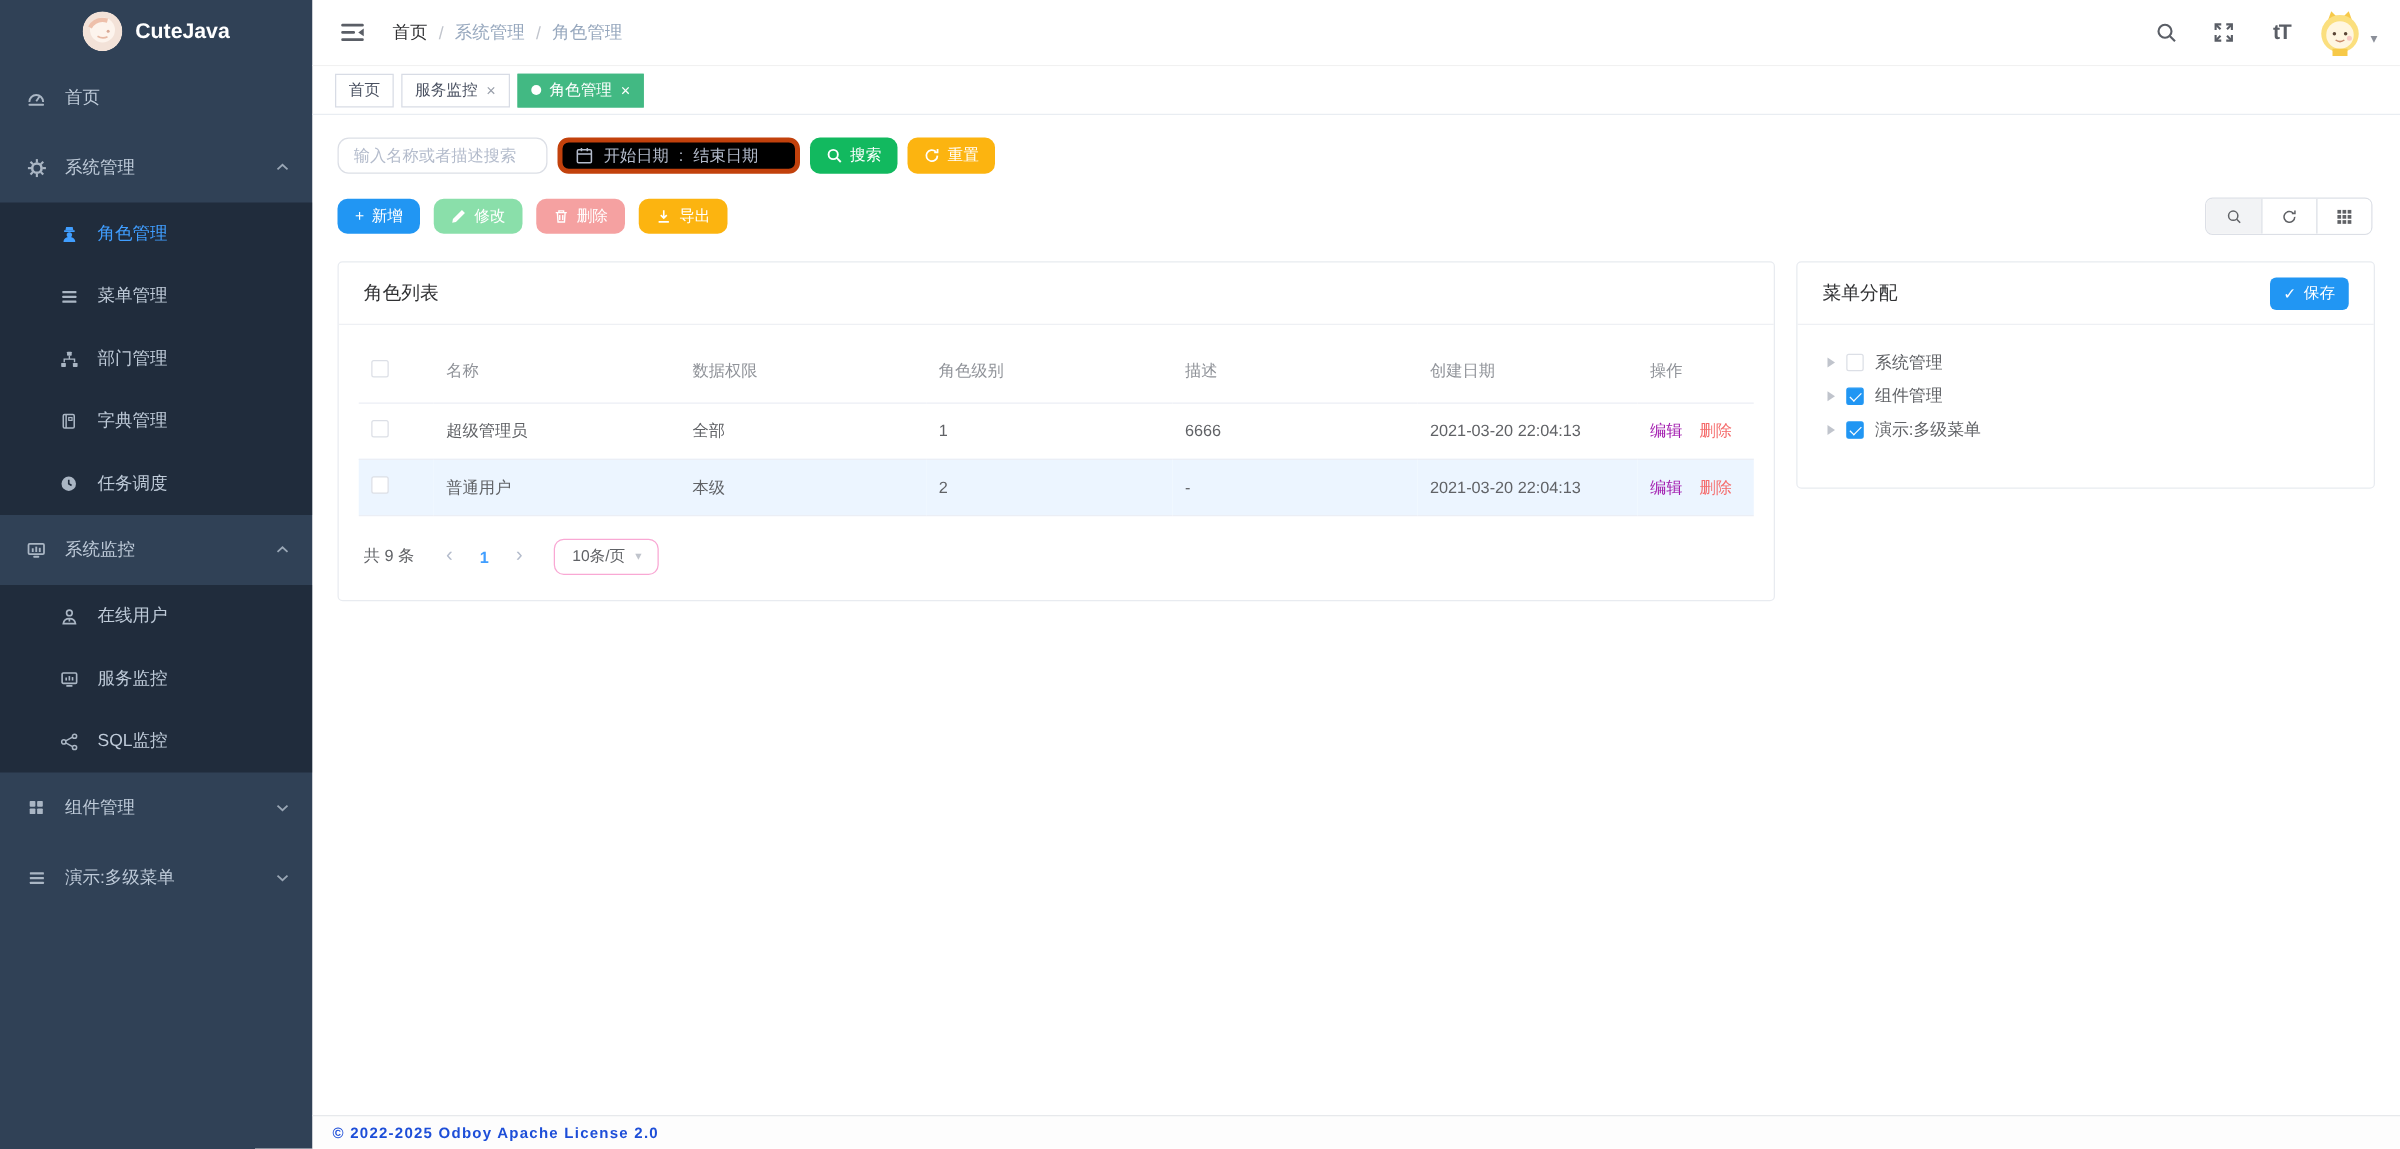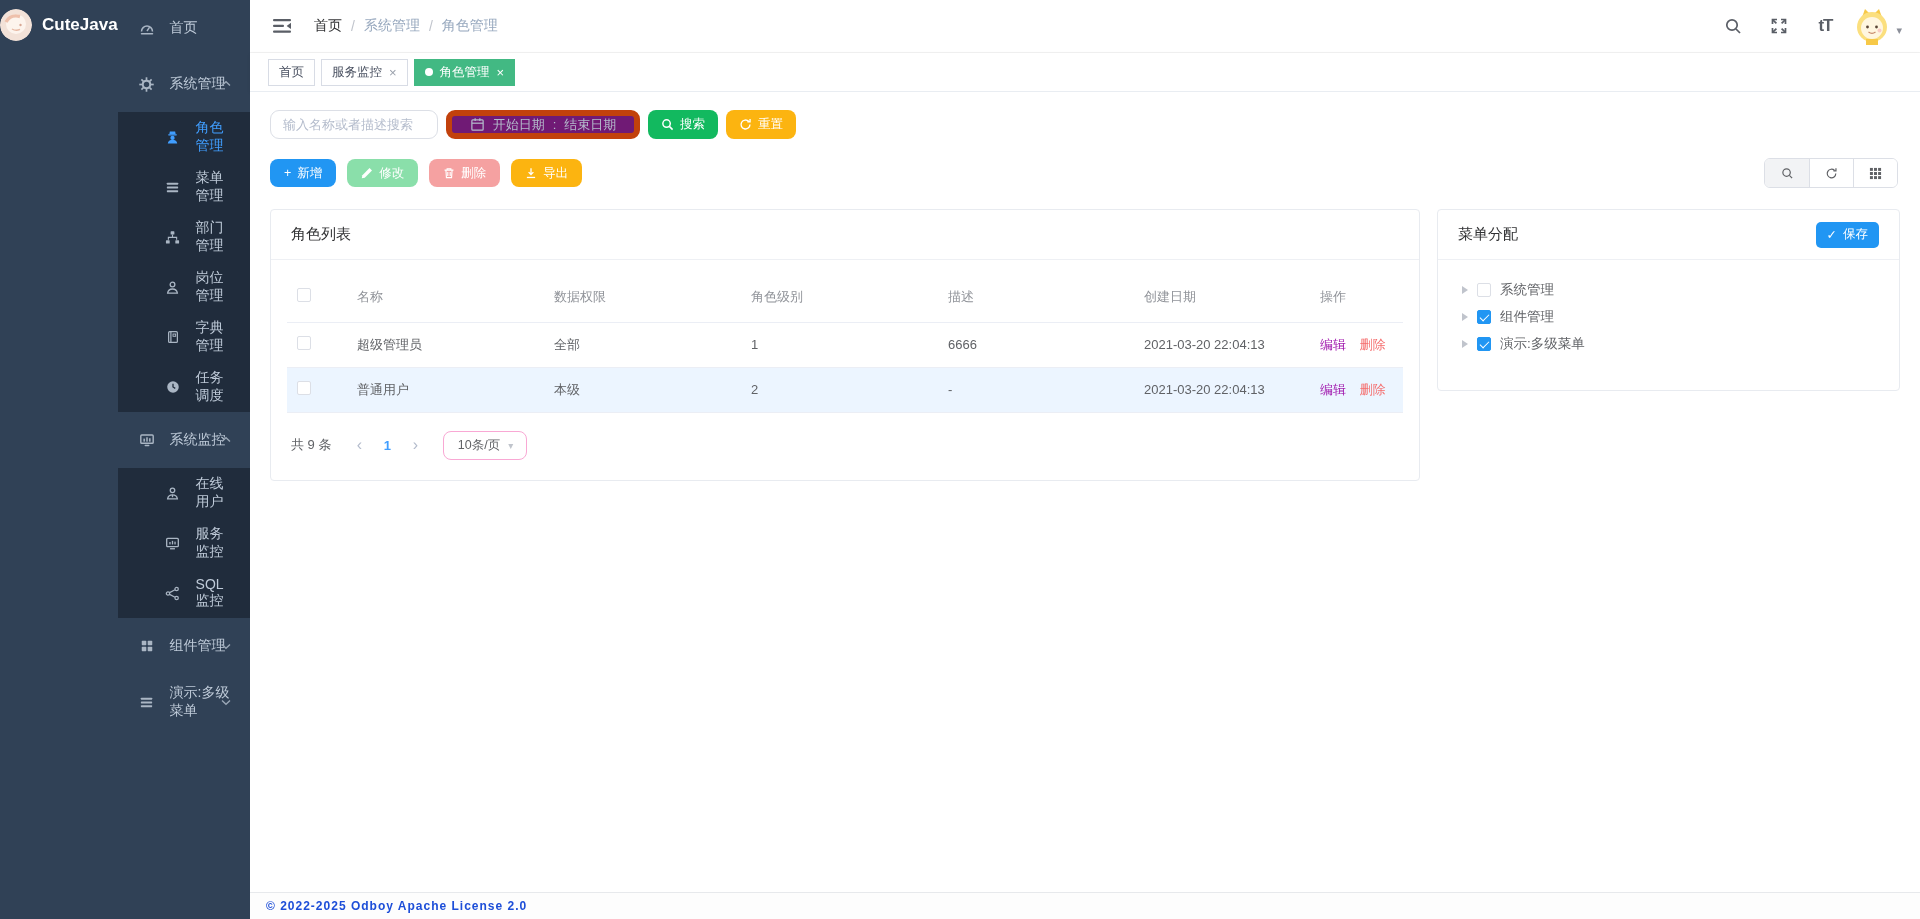--- a/index.html
+++ b/index.html
@@ -1,20 +1,20 @@
 <!DOCTYPE html>
 <html><head>
 <meta charset="utf-8">
 <style>
   * { margin:0; padding:0; box-sizing:border-box; }
   html,body { width:1920px; height:919px; overflow:hidden; font-family:"Liberation Sans","DejaVu Sans",sans-serif; background:#fff; }
   .app { display:flex; width:1920px; height:919px; }
 
   
-  .sidebar { width:250px; height:919px; background:#304156; flex:none; display:flex; overflow:hidden;justify-content:space-between; }
+  .sidebar { width:250px; height:919px; background:#304156; flex:none; display:flex; flex-direction:column; overflow:hidden;justify-content:space-between; }
   .logo-row { height:50px; display:flex; align-items:center; justify-content:center; gap:10px; flex:none; }
   .logo-avatar { width:32px; height:32px; border-radius:50%; overflow:hidden; flex:none; }
   .logo-title { color:#fff; font-size:17px; font-weight:bold; }
   .menu { flex:1; }
   .menu-item { height:56px; display:flex; align-items:center; padding:0 20px; color:#bfcbd9; font-size:14px; cursor:pointer; position:relative; }
   .menu-item .mi-icon { width:18px; height:16px; margin-right:14px; display:flex; align-items:center; justify-content:center; color:#aab6c4; flex:none; }
   .menu-item .chev { position:absolute; right:18px; color:#9aa7b6; display:flex; }
   .submenu { background:#202c3c; }
   .submenu .menu-item { height:50px; padding-left:46px; }
   .menu-item.active { color:#409eff; }
@@ -43,21 +43,21 @@
   .tag.active { background:#42b983; border-color:#42b983; color:#fff; }
   .tag.active .tag-close { color:#fff; }
   .tag-dot { width:8px; height:8px; border-radius:50%; background:#fff; flex:none; }
 
   .content { flex:1; background:#fff; padding:18px 20px 0 20px; overflow:hidden; position:relative; }
 
   
   .filter-row { display:flex; align-items:center; gap:8px; height:29px; }
   .search-input { width:168px; height:29px; border:1px solid #dcdfe6; border-radius:9px; padding:0 12px; font-size:13px; color:#606266; outline:none; }
   .search-input::placeholder { color:#b4bccc; }
-  .date-range { width:194px; height:29px; border:6px solid #c2410c; border-radius:9px; display:flex; align-items:center; padding:0 10px; gap:8px; color:#b4bccc; font-size:13px; background:#701a75; cursor:pointer;justify-content:center; }
+  .date-range { width:194px; height:29px; border:4px solid #c2410c; border-radius:9px; display:flex; align-items:center; padding:0 10px; gap:8px; color:#b4bccc; font-size:13px; background:#000000; cursor:pointer; }
   .date-range .cal { color:#b4bccc; display:flex; }
   .date-sep { color:#b4bccc; }
   .btn { border:none; height:29px; border-radius:8px; display:inline-flex; align-items:center; gap:6px; padding:0 13px; font-size:12.5px; color:#fff; cursor:pointer; font-family:inherit; }
   .btn .bic { display:flex; }
   .btn-search { background:#12b95f; }
   .btn-reset { background:#fcb410; }
 
   
   .action-row { margin-top:20px; display:flex; align-items:center; height:28px; }
   .btn-sm { height:28px; border-radius:8px; padding:0 14px; font-size:12.5px; }
@@ -188,29 +188,20 @@
         <div class="menu-item">
           <span class="mi-icon">
             <svg viewBox="0 0 16 16" width="15" height="15" fill="currentColor">
                 <rect x="6" y="1.4" width="4" height="3.4" rx=".6"></rect>
                 <rect x="1" y="11" width="4" height="3.4" rx=".6"></rect>
                 <rect x="11" y="11" width="4" height="3.4" rx=".6"></rect>
                 <path d="M7.4 4.8h1.2v2.4h4.4v3.2h-1.2V8.4H4.2v2H3V7.2h4.4z"></path>
               </svg>
           </span>
           <span>部门管理</span>
-        </div>
-        <div class="menu-item">
-          <span class="mi-icon">
-            <svg viewBox="0 0 16 16" width="15" height="15" fill="none" stroke="currentColor" stroke-width="1.4">
-                <circle cx="8" cy="4.8" r="2.5"></circle>
-                <path d="M2.8 14c.4-2.9 2.6-4.4 5.2-4.4s4.8 1.5 5.2 4.4z"></path>
-              </svg>
-          </span>
-          <span>岗位管理</span>
         </div>
         <div class="menu-item">
           <span class="mi-icon">
             <svg viewBox="0 0 16 16" width="14" height="14" fill="none" stroke="currentColor" stroke-width="1.4">
                 <rect x="3" y="1.8" width="10" height="12.4" rx="1.2"></rect>
                 <line x1="5.6" y1="1.8" x2="5.6" y2="14.2"></line>
                 <rect x="8" y="4.6" width="3" height="2.6" stroke-width="1.1"></rect>
               </svg>
           </span>
           <span>字典管理</span>

